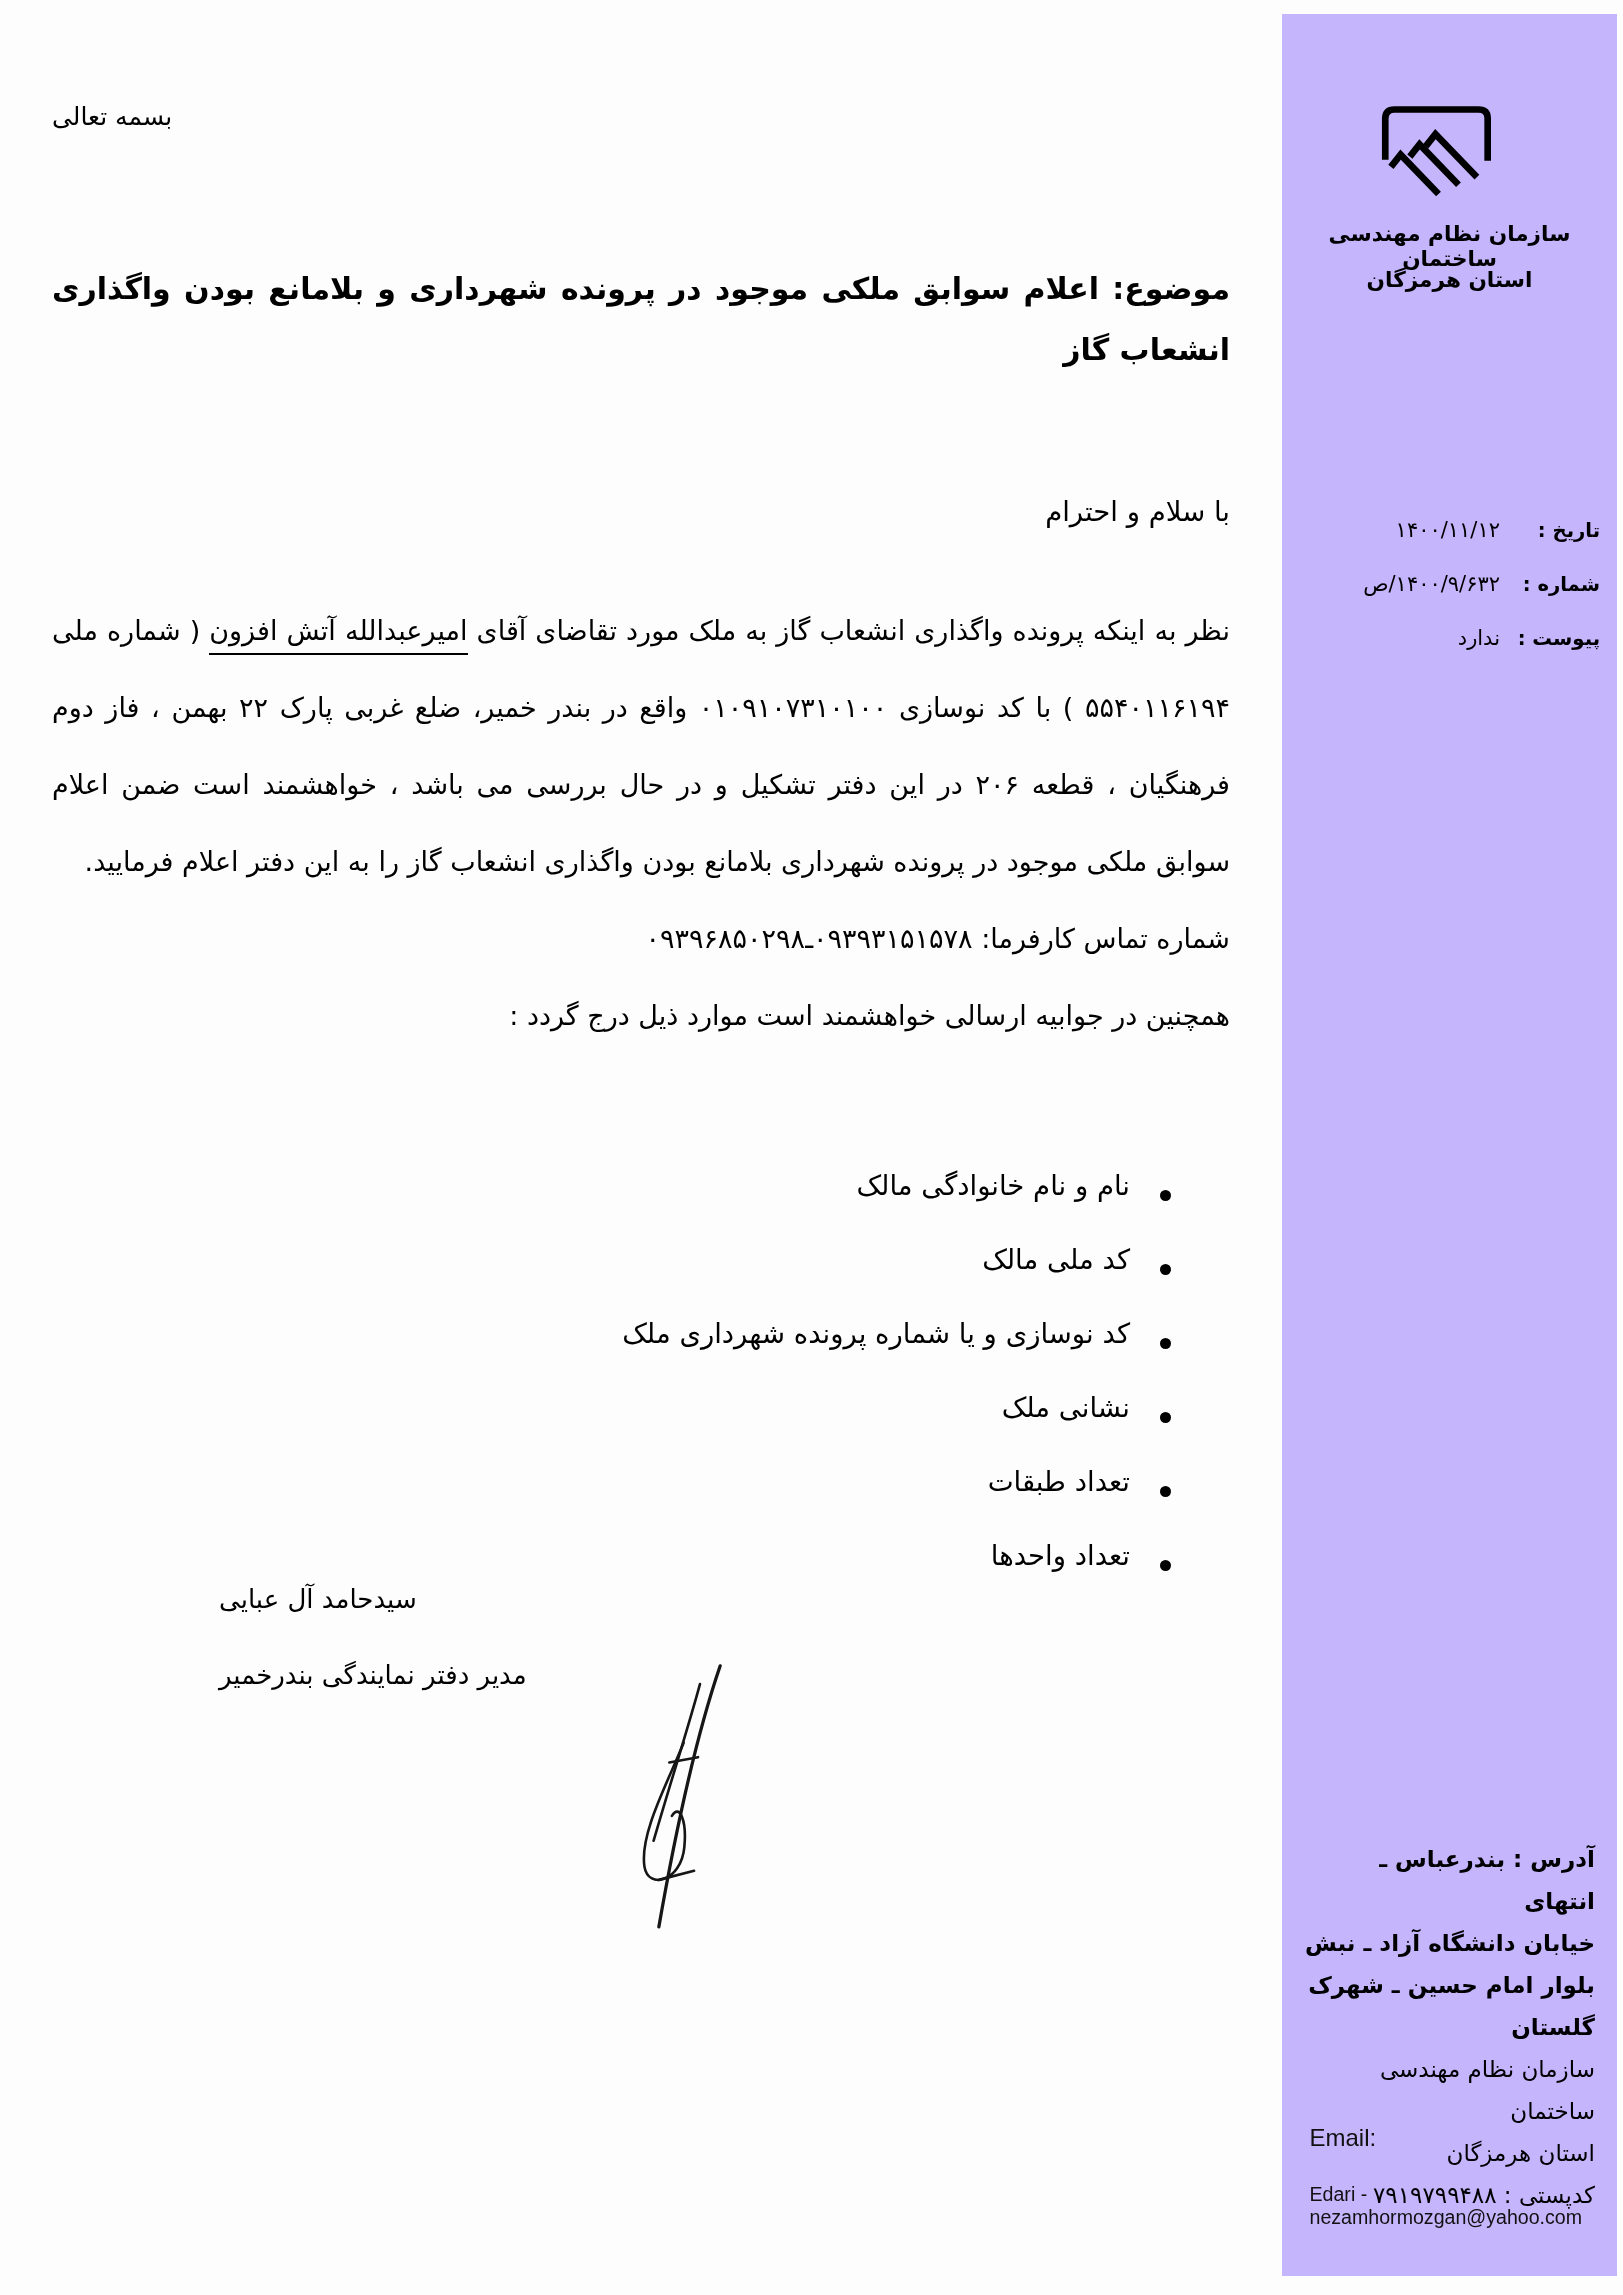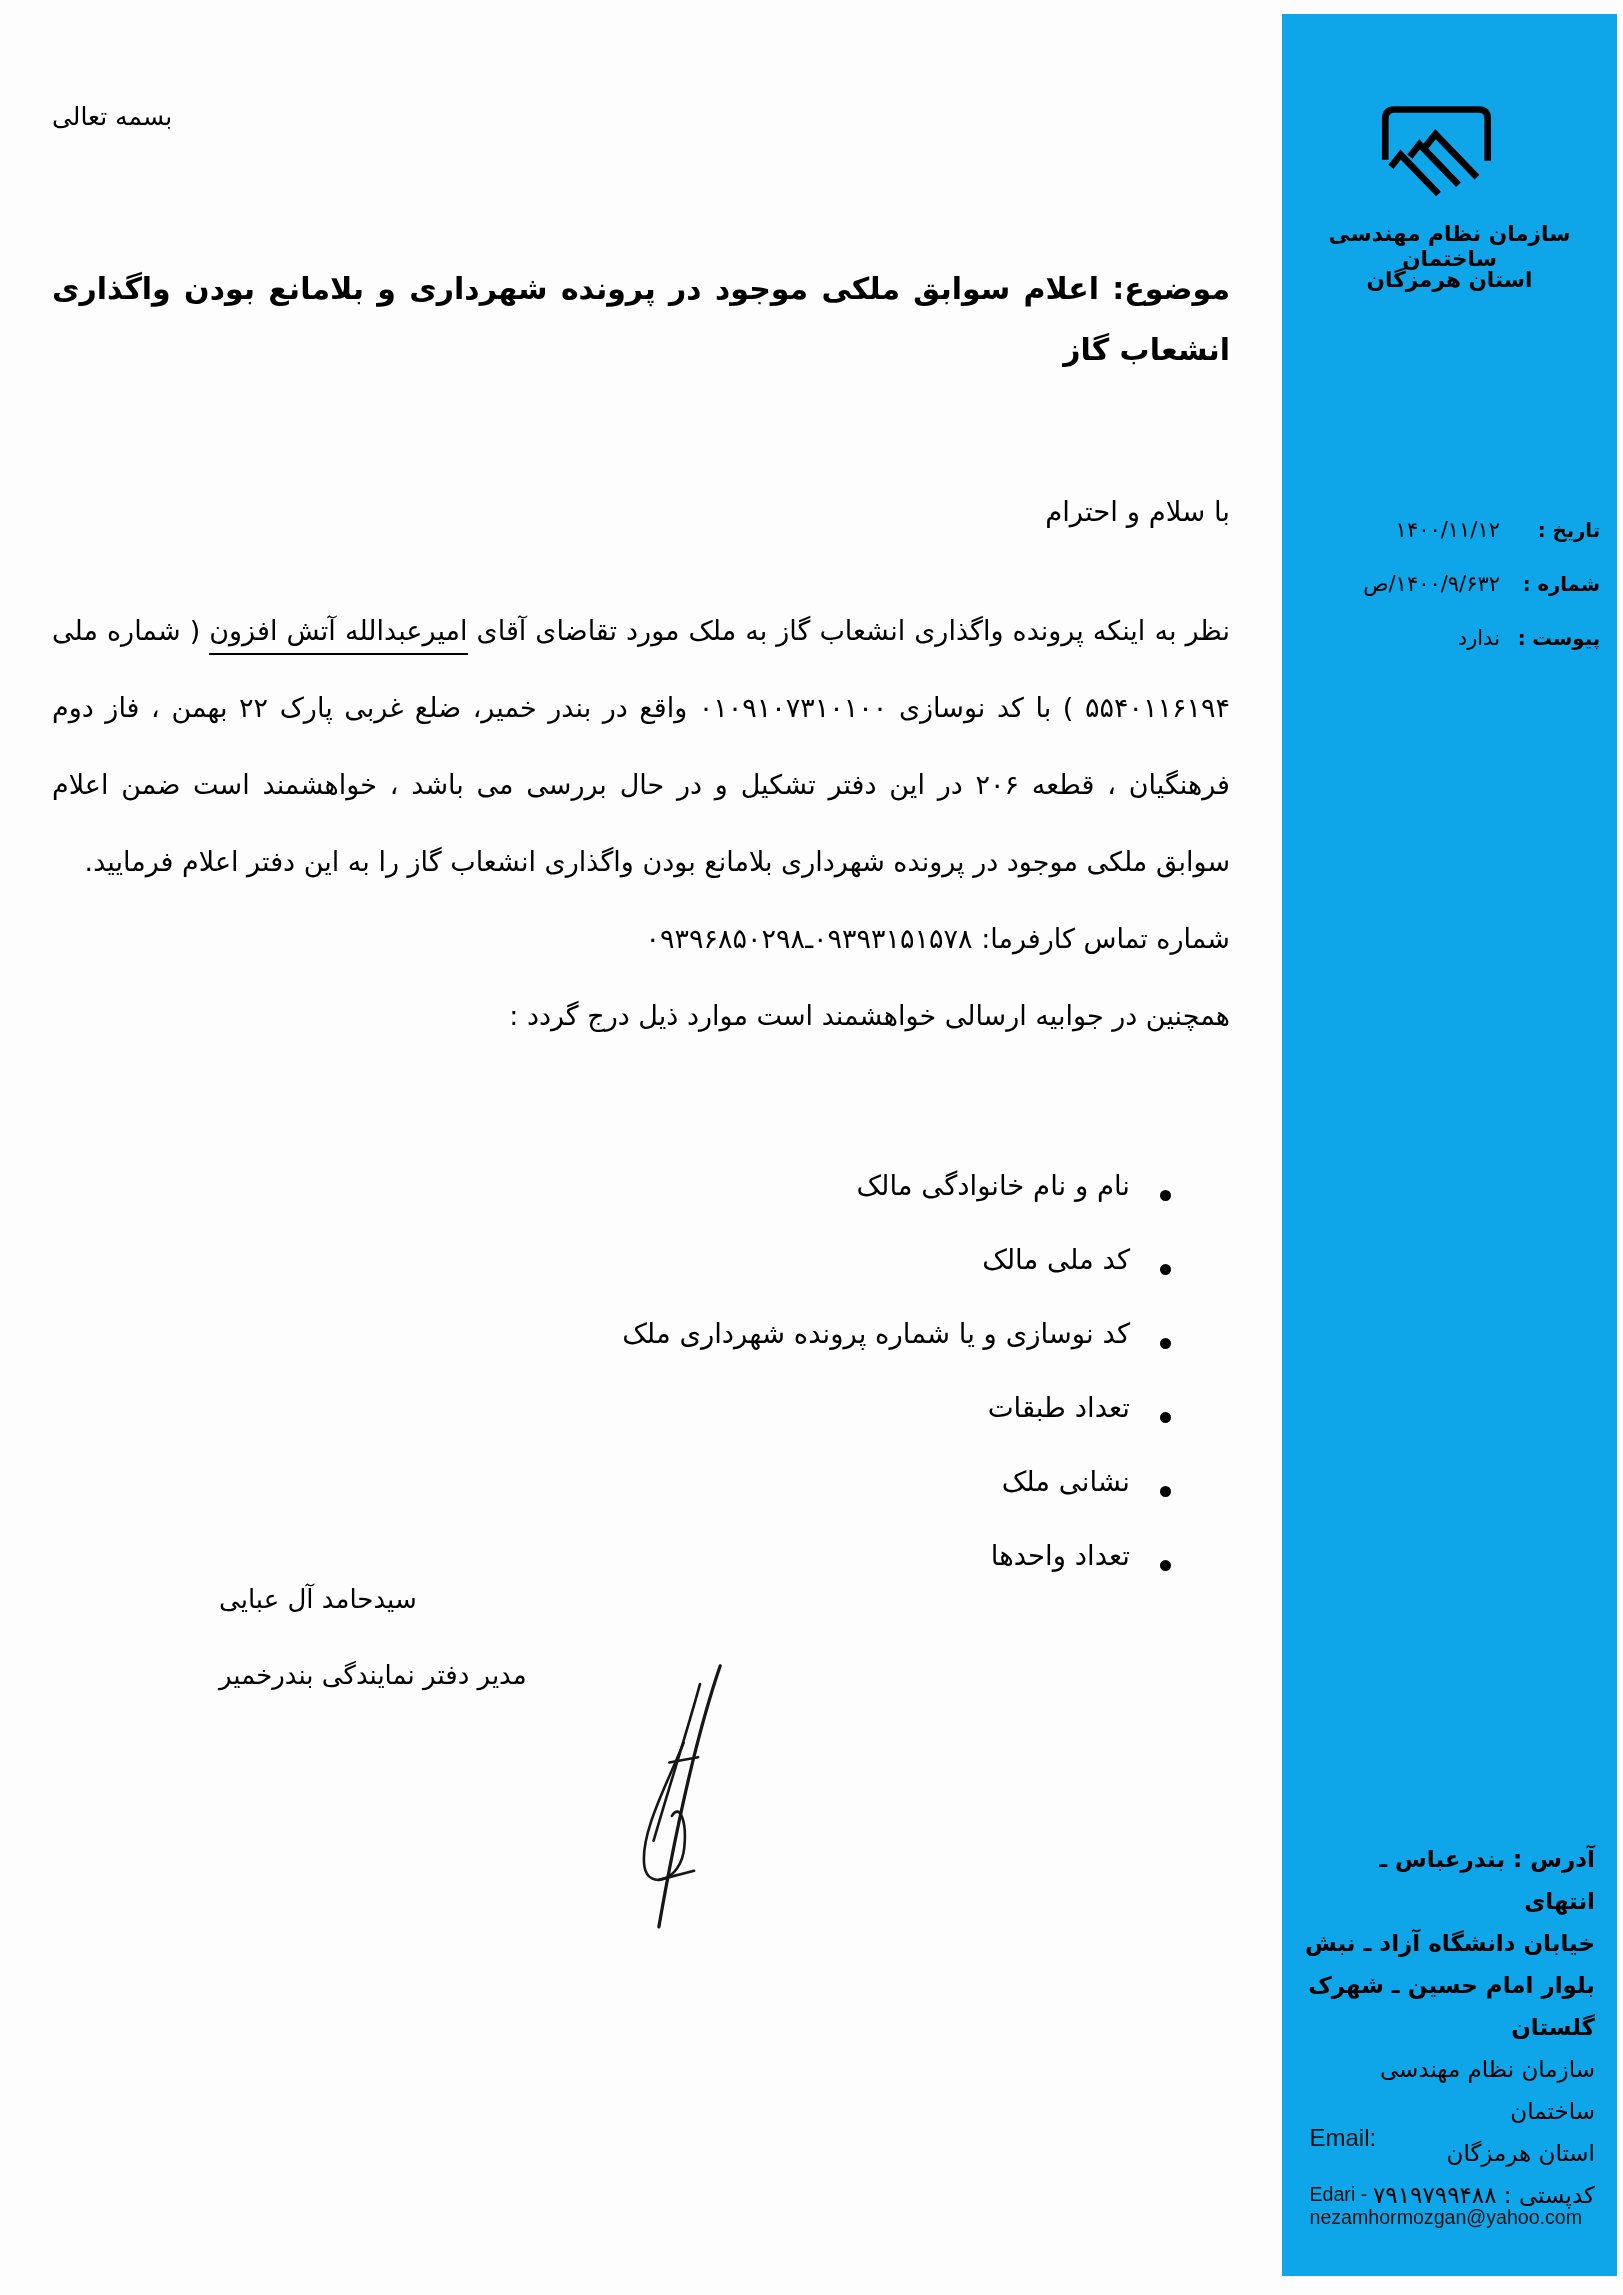--- a/index.html
+++ b/index.html
@@ -2,21 +2,21 @@
 <html lang="fa" style="font-size:10.5px"><head>
 <meta charset="utf-8">
 <title>Letter</title>
 <style>
   html,body{margin:0;padding:0;background:#ffffff;}
   .page{
     position:relative;width:1623px;height:2295px;background:#fdfdfd;
     font-family:"DejaVu Sans",sans-serif;color:#000;overflow:hidden;
   }
   
-  .sidebar{position:absolute;left:1282px;top:14.4px;width:335px;height:2262px;background:#0ea5e9;}
+  .sidebar{position:absolute;left:1282px;top:14.4px;width:335px;height:2262px;background:#c4b5fd;}
   .logo{position:absolute;left:92px;top:85px;}
   .org-name{position:absolute;top:207px;left:0;width:100%;text-align:center;font-weight:bold;font-size:21.6px;}
   .org-region{position:absolute;top:253px;left:0;width:100%;text-align:center;font-weight:bold;font-size:21.6px;}
   .fields{position:absolute;top:504px;left:0;width:100%;direction:rtl;}
   .field-row{display:flex;align-items:baseline;height:54px;}
   .field-label{width:117px;padding-right:17px;box-sizing:border-box;text-align:right;font-weight:bold;font-size:19.6px;}
   .field-value{flex:1;text-align:right;font-size:21px;}
   .address{position:absolute;top:1824px;left:0;width:100%;box-sizing:border-box;
            padding:0 22px;direction:rtl;text-align:right;font-size:23px;line-height:42px;}
   .address .bold{font-weight:bold;}
@@ -115,25 +115,25 @@
     <div class="bullet-item">
       <span class="bullet-dot"></span>
       <span class="bullet-text">کد ملی مالک</span>
     </div>
     <div class="bullet-item">
       <span class="bullet-dot"></span>
       <span class="bullet-text">کد نوسازی و یا شماره پرونده شهرداری ملک</span>
     </div>
     <div class="bullet-item">
       <span class="bullet-dot"></span>
-      <span class="bullet-text">تعداد طبقات</span>
+      <span class="bullet-text">نشانی ملک</span>
     </div>
     <div class="bullet-item">
       <span class="bullet-dot"></span>
-      <span class="bullet-text">نشانی ملک</span>
+      <span class="bullet-text">تعداد طبقات</span>
     </div>
     <div class="bullet-item">
       <span class="bullet-dot"></span>
       <span class="bullet-text">تعداد واحدها</span>
     </div>
   </div>
 
   <div class="signature-block">
     <div>سیدحامد آل عبایی</div>
     <div class="signer-title">مدیر دفتر نمایندگی بندرخمیر</div>

